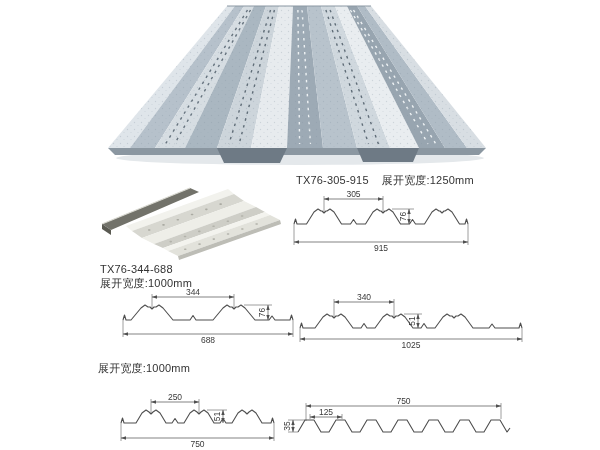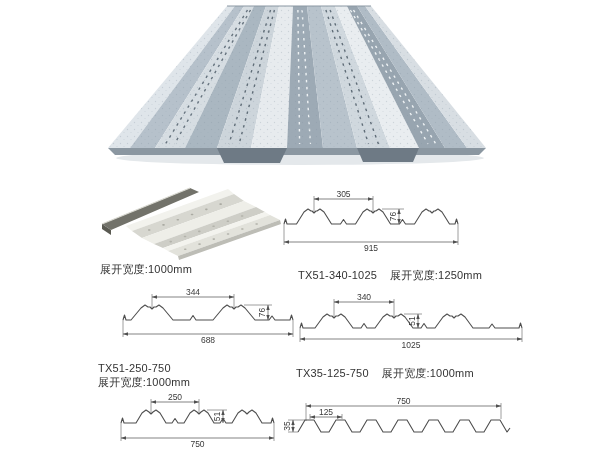--- a/index.html
+++ b/index.html
@@ -78,35 +78,32 @@
         <rect x="134.56" y="44.38" width="2.6" height="1.6" rx="0.8" fill="#b2b2aa"></rect>
         <rect x="148.83999999999997" y="39.269999999999996" width="2.6" height="1.6" rx="0.8" fill="#b2b2aa"></rect>
         <rect x="91.94000000000001" y="72.38000000000001" width="2.6" height="1.6" rx="0.8" fill="#b2b2aa"></rect>
         <rect x="106.22" y="67.33999999999999" width="2.6" height="1.6" rx="0.8" fill="#b2b2aa"></rect>
         <rect x="120.50000000000001" y="62.3" width="2.6" height="1.6" rx="0.8" fill="#b2b2aa"></rect>
         <rect x="134.78" y="57.260000000000005" width="2.6" height="1.6" rx="0.8" fill="#b2b2aa"></rect>
         <rect x="149.06" y="52.21999999999999" width="2.6" height="1.6" rx="0.8" fill="#b2b2aa"></rect>
         <rect x="163.33999999999997" y="47.17999999999999" width="2.6" height="1.6" rx="0.8" fill="#b2b2aa"></rect>
       </svg></div>
 
+  <div class="dg-title" style="left:296px;top:174px">
+    <span class="model">TX76-305-915</span><span class="unfold">展开宽度:1250mm</span>
+  </div>
   <div class="dg-title stacked" style="left:100px;top:263px">
+    <span class="model">TX76-344-688</span>
       <span class="unfold">展开宽度:1000mm</span>
   </div>
-  <div class="dg-title" style="left:298px;top:269px">
-    <span class="model">TX51-340-1025</span><span class="unfold">展开宽度:1250mm</span>
-  </div>
   <div class="dg-title stacked" style="left:98px;top:362px">
-    <span class="model">TX51-250-750</span>
       <span class="unfold">展开宽度:1000mm</span>
   </div>
-  <div class="dg-title" style="left:296px;top:367px">
-    <span class="model">TX35-125-750</span><span class="unfold">展开宽度:1000mm</span>
-  </div>
-
-  <div class="dg-draw" style="left:278px;top:190px;width:200px;height:66px"><svg viewBox="0 0 200 66" width="200" height="66">
+
+  <div class="dg-draw" style="left:288px;top:190px;width:200px;height:66px"><svg viewBox="0 0 200 66" width="200" height="66">
         <path d="M6.0 34.0L7.5 29.0L9.0 34.0L18.5 34.0L26.0 22.0L30.0 19.0L33.0 21.0L34.0 21.0L36.0 23.0L38.0 21.0L39.0 21.0L42.0 19.0L46.0 22.0L53.5 34.0L62.5 34.0L65.5 29.5L68.5 34.0L77.5 34.0L85.0 22.0L89.0 19.0L92.0 21.0L93.0 21.0L95.0 23.0L97.0 21.0L98.0 21.0L101.0 19.0L105.0 22.0L112.5 34.0L121.5 34.0L124.5 29.5L127.5 34.0L136.5 34.0L144.0 22.0L148.0 19.0L151.0 21.0L152.0 21.0L154.0 23.0L156.0 21.0L157.0 21.0L160.0 19.0L164.0 22.0L171.5 34.0L177.0 34.0L178.5 29.0L180.0 34.0" fill="none" stroke="#4f4f4f" stroke-width="1.1" stroke-linejoin="round"></path>
         <line x1="36" y1="9" x2="95" y2="9" stroke="#4f4f4f" stroke-width="0.7"></line>
         <polygon points="36,9 41,7.3 41,10.7" fill="#4f4f4f"></polygon>
         <polygon points="95,9 90,7.3 90,10.7" fill="#4f4f4f"></polygon>
         <line x1="36" y1="6" x2="36" y2="23" stroke="#4f4f4f" stroke-width="0.55"></line>
         <line x1="95" y1="6" x2="95" y2="23" stroke="#4f4f4f" stroke-width="0.55"></line>
         <text x="65.5" y="6.5" text-anchor="middle" font-size="8.5" fill="#3a3a3a">305</text>
         <line x1="121" y1="19" x2="121" y2="34" stroke="#4f4f4f" stroke-width="0.7"></line>
         <polygon points="121,19 119.3,24 122.7,24" fill="#4f4f4f"></polygon>
         <polygon points="121,34 119.3,29 122.7,29" fill="#4f4f4f"></polygon>

